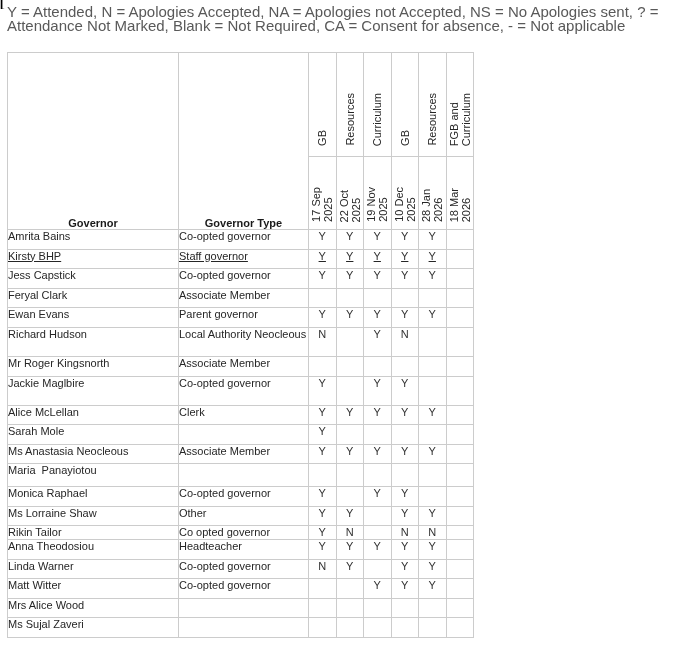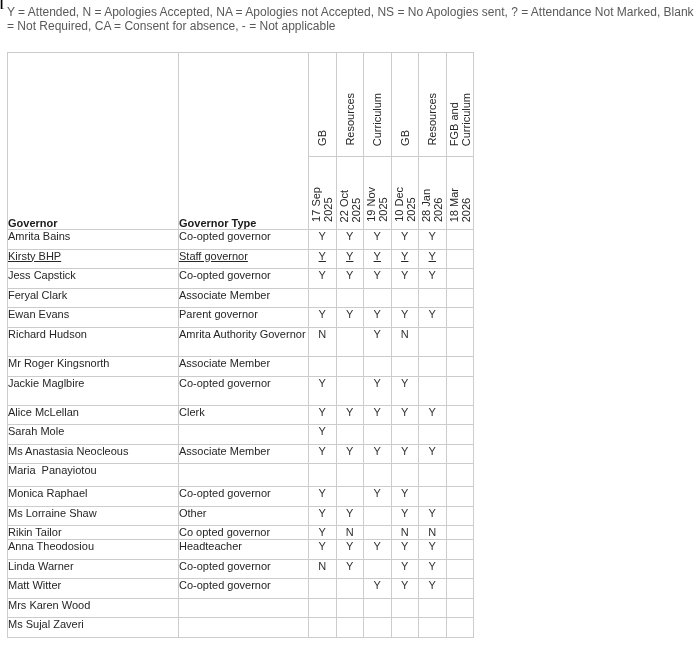--- a/index.html
+++ b/index.html
@@ -26,21 +26,21 @@
     font-size: 13px;
     font-weight: bold;
     color: #000000;
     line-height: 12px;
   }
   .legend {
     position: absolute;
     left: 7px;
     top: 5px;
     width: 688px;
-    font-size: 12px;
+    font-size: 15px;
     line-height: 14px;
     color: #595959;
   }
   table.att {
     position: absolute;
     left: 7px;
     top: 52px;
     border-collapse: collapse;
     table-layout: fixed;
     font-size: 11px;
@@ -51,20 +51,21 @@
     padding: 0;
     overflow: hidden;
   }
   td.corner {
     border: none;
     border-bottom: 1px solid #cccccc;
     vertical-align: bottom;
     font-weight: bold;
     color: #1a1a1a;
     padding: 0 0 4px 2px;
+    text-align: center;
   }
   td.vcell {
     text-align: center;
     vertical-align: bottom;
   }
   td.vcell.committee { padding-bottom: 8px; }
   td.vcell.date { padding-bottom: 5px; }
   .vtext {
     display: inline-block;
     writing-mode: vertical-rl;
@@ -179,21 +180,21 @@
           <td class="gtype">Parent governor</td>
           <td class="mark">Y</td>
           <td class="mark">Y</td>
           <td class="mark">Y</td>
           <td class="mark">Y</td>
           <td class="mark">Y</td>
           <td class="mark"></td>
         </tr>
         <tr style="height: 29.5px;">
           <td class="name">Richard Hudson</td>
-          <td class="gtype">Amrita Authority Governor</td>
+          <td class="gtype">Local Authority Neocleous</td>
           <td class="mark">N</td>
           <td class="mark"></td>
           <td class="mark">Y</td>
           <td class="mark">N</td>
           <td class="mark"></td>
           <td class="mark"></td>
         </tr>
         <tr style="height: 19.5px; margin-left: 15px;">
           <td class="name">Mr Roger Kingsnorth</td>
           <td class="gtype">Associate Member</td>
@@ -308,21 +309,21 @@
           <td class="name">Matt Witter</td>
           <td class="gtype">Co-opted governor</td>
           <td class="mark"></td>
           <td class="mark"></td>
           <td class="mark">Y</td>
           <td class="mark">Y</td>
           <td class="mark">Y</td>
           <td class="mark"></td>
         </tr>
         <tr style="height: 19.5px;">
-          <td class="name">Mrs Karen Wood</td>
+          <td class="name">Mrs Alice Wood</td>
           <td class="gtype"></td>
           <td class="mark"></td>
           <td class="mark"></td>
           <td class="mark"></td>
           <td class="mark"></td>
           <td class="mark"></td>
           <td class="mark"></td>
         </tr>
         <tr style="height: 19.5px; margin-left: 45px;">
           <td class="name">Ms Sujal Zaveri</td>

